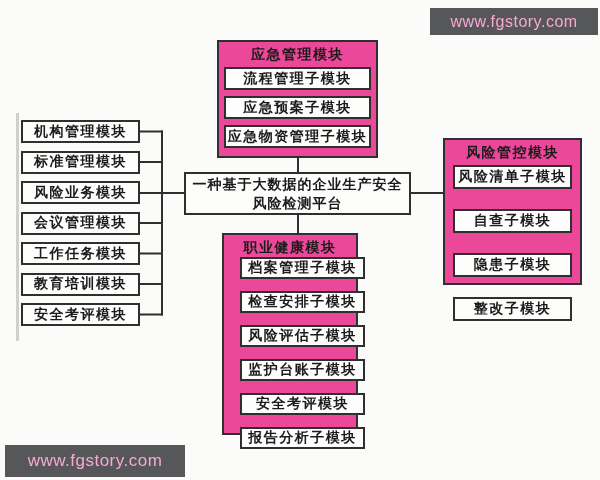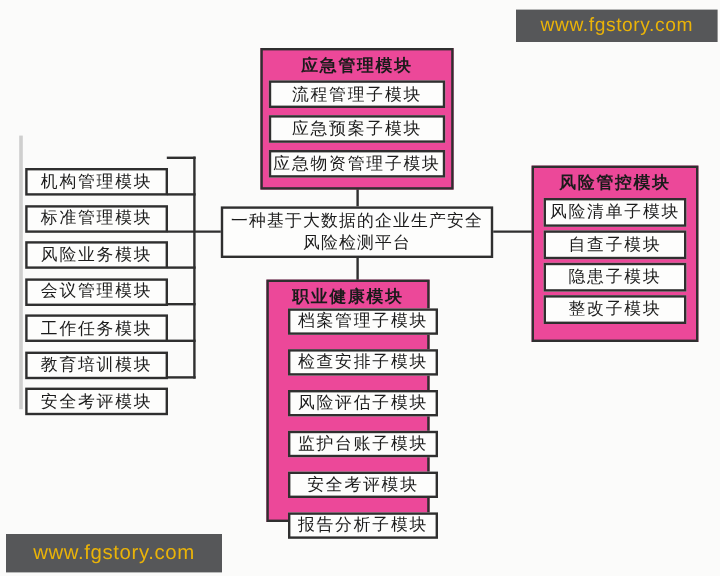--- a/index.html
+++ b/index.html
@@ -4,52 +4,52 @@
 <style>
   html,body{margin:0;padding:0;background:#ffffff;}
   .stage{
     position:relative;width:600px;height:480px;background:#fbfbfa;
     font-family:"Liberation Serif","DejaVu Serif",serif;overflow:hidden;
   }
   .wires{position:absolute;left:0;top:0;width:600px;height:480px;}
   .node{
     border:2px solid #2f2f2f;background:#fdfdfc;color:#1b1b1b;
     display:flex;align-items:center;justify-content:center;text-align:center;
-    font-size:14px;font-weight:400;letter-spacing:1.5px;box-sizing:border-box;
+    font-size:14px;font-weight:700;letter-spacing:1.5px;box-sizing:border-box;
     white-space:nowrap;
   }
   .main-box{
     position:absolute;left:184px;top:172px;width:227px;height:43px;
     flex-direction:column;line-height:19px;letter-spacing:1px;font-size:14px;
   }
   .left-col{
     position:absolute;left:21px;top:120px;width:119px;
-    display:flex;flex-direction:column;gap:7.5px;margin-top:20px;
+    display:flex;flex-direction:column;gap:7.5px;
   }
   .left-col .node{height:23px;}
   .group{
     position:absolute;border:2px solid #2f2f2f;background:#ec4899;box-sizing:border-box;
   }
   .group-title{
     text-align:center;font-size:14px;font-weight:600;letter-spacing:1.5px;
     color:#1b1b1b;padding-top:4px;white-space:nowrap;
   }
   .inner-col{position:absolute;display:flex;flex-direction:column;}
   .top-group{left:217px;top:40px;width:161px;height:118px;}
   .top-inner{left:5px;top:25px;width:147px;gap:6px;}
   .top-inner .node{height:23px;}
   .right-group{left:443px;top:138px;width:139px;height:147px;}
-  .right-inner{left:8px;top:25px;width:119px;gap:3px;}
+  .right-inner{left:8px;top:25px;width:119px;gap:20px;}
   .right-inner .node{height:24px;}
   .bottom-group{left:222px;top:233px;width:136px;height:202px;}
   .bottom-inner{left:16px;top:22px;width:125px;gap:12px;}
   .bottom-inner .node{height:22px;}
   .banner{
     position:absolute;display:flex;align-items:center;justify-content:center;
-    background:#565759;color:#eab308;
+    background:#565759;color:#f9a8d4;
     font-family:"Liberation Sans","DejaVu Sans",sans-serif;letter-spacing:0.5px;
   }
   .banner-top{left:430px;top:8px;width:168px;height:27px;font-size:16px;}
   .banner-bottom{left:5px;top:445px;width:180px;height:32px;font-size:17px;}
   .scan-strip{
     position:absolute;left:16px;top:113px;width:3px;height:228px;
     background:#c7c7c5;opacity:0.85;
   }
 </style>
 </head>

